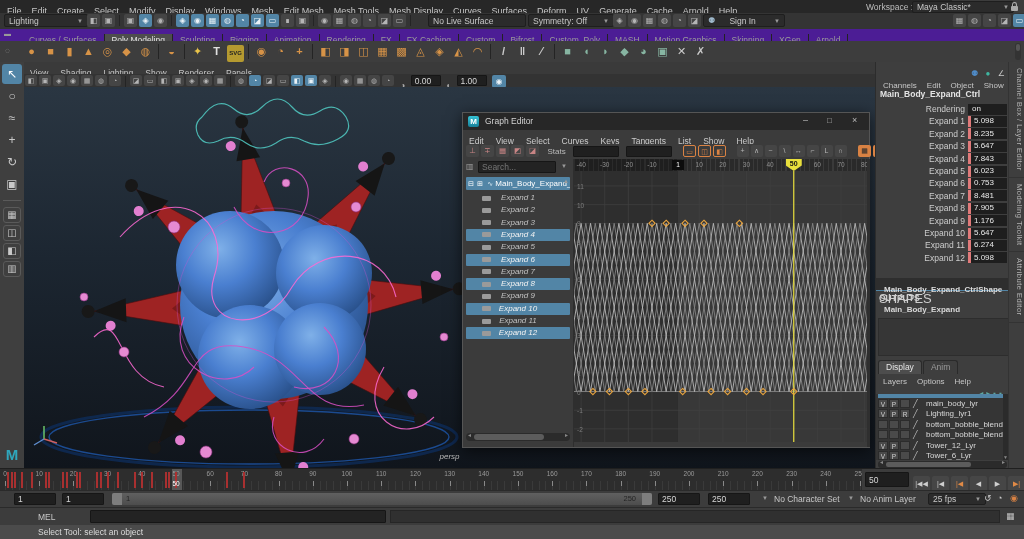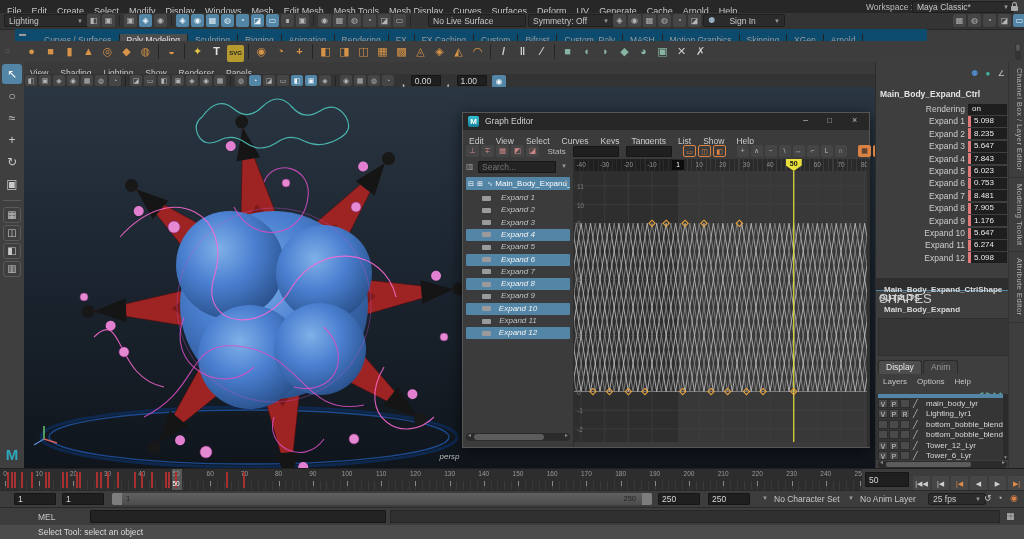--- a/index.html
+++ b/index.html
@@ -79,21 +79,21 @@
   </div>
   <div id="toolbar-icons2" class="abs" style="left:612px;top:0;white-space:nowrap;"><span class="ib">◈</span><span class="ib">◉</span><span class="ib">▦</span><span class="ib">◍</span><span class="ib">◔</span><span class="ib">◪</span><span class="ib">‖</span><span class="sep"></span></div>
   <div class="abs selb" style="left:703px;top:1px;width:72px;height:11px;">
     <span style="color:#9fb9cc;font-size:8px;">⚉</span>
     <span>Sign In</span>
     <span class="arr">▼</span>
   </div>
   <div id="toolbar-right-icons" class="abs" style="left:952px;top:0;white-space:nowrap;"><span class="ib">▦</span><span class="ib">◍</span><span class="ib">◔</span><span class="ib">◪</span><span class="ib sel">▭</span></div>
 </div>
 
-<div class="abs" id="shelftabs" style="left:15px;top:29px;width:912px;height:12px;background:#0c4a6e;">
+<div class="abs" id="shelftabs" style="left:0;top:29px;width:1024px;height:12px;background:#4c1d95;">
   <span class="abs" style="left:4px;top:1px;font-size:7px;color:#999;">▬</span>
   <div id="shelf-tab-items" class="abs" style="left:22px;top:0;white-space:nowrap;"><span class="shtab">Curves / Surfaces</span><span class="shtab act">Poly Modeling</span><span class="shtab">Sculpting</span><span class="shtab">Rigging</span><span class="shtab">Animation</span><span class="shtab">Rendering</span><span class="shtab">FX</span><span class="shtab">FX Caching</span><span class="shtab">Custom</span><span class="shtab">Bifrost</span><span class="shtab">Custom_Poly</span><span class="shtab">MASH</span><span class="shtab">Motion Graphics</span><span class="shtab">Skinning</span><span class="shtab">XGen</span><span class="shtab">Arnold</span></div>
 </div>
 
 <div class="abs" id="shelf" style="left:0;top:41px;width:1024px;height:21px;background:#3d3d3d;border-bottom:1px solid #292929;">
   <span class="abs" style="left:5px;top:5px;font-size:8px;color:#999;">◌</span>
   <div id="shelf-icon-items" class="abs" style="left:22px;top:0;white-space:nowrap;"><span class="shicon" style="color: rgb(215, 147, 71);">●</span><span class="shicon" style="color: rgb(215, 147, 71);">■</span><span class="shicon" style="color: rgb(215, 147, 71);">▮</span><span class="shicon" style="color: rgb(215, 147, 71);">▲</span><span class="shicon" style="color: rgb(215, 147, 71);">◎</span><span class="shicon" style="color: rgb(215, 147, 71);">◆</span><span class="shicon" style="color: rgb(215, 147, 71);">◍</span><span class="sep" style="height: 15px; margin-top: 3px;"></span><span class="shicon" style="color: rgb(215, 147, 71);">◒</span><span class="sep" style="height: 15px; margin-top: 3px;"></span><span class="shicon" style="color: rgb(232, 195, 74);">✦</span><span class="shicon" style="color: rgb(224, 224, 224);">T</span><span class="shicon" style="background: rgb(181, 154, 48); color: rgb(34, 34, 34); font-size: 6px; border-radius: 2px;">SVG</span><span class="sep" style="height: 15px; margin-top: 3px;"></span><span class="shicon" style="color: rgb(215, 147, 71);">◉</span><span class="shicon" style="color: rgb(215, 147, 71);">◔</span><span class="shicon" style="color: rgb(215, 147, 71);">+</span><span class="sep" style="height: 15px; margin-top: 3px;"></span><span class="shicon" style="color: rgb(215, 147, 71);">◧</span><span class="shicon" style="color: rgb(215, 147, 71);">◨</span><span class="shicon" style="color: rgb(215, 147, 71);">◫</span><span class="shicon" style="color: rgb(215, 147, 71);">▦</span><span class="shicon" style="color: rgb(215, 147, 71);">▩</span><span class="shicon" style="color: rgb(215, 147, 71);">◬</span><span class="shicon" style="color: rgb(215, 147, 71);">◈</span><span class="shicon" style="color: rgb(215, 147, 71);">◭</span><span class="shicon" style="color: rgb(215, 147, 71);">◠</span><span class="sep" style="height: 15px; margin-top: 3px;"></span><span class="shicon" style="color: rgb(204, 204, 204);">/</span><span class="shicon" style="color: rgb(204, 204, 204);">‖</span><span class="shicon" style="color: rgb(204, 204, 204);">⁄</span><span class="sep" style="height: 15px; margin-top: 3px;"></span><span class="shicon" style="color: rgb(135, 181, 162);">■</span><span class="shicon" style="color: rgb(135, 181, 162);">◖</span><span class="shicon" style="color: rgb(135, 181, 162);">◗</span><span class="shicon" style="color: rgb(135, 181, 162);">◆</span><span class="shicon" style="color: rgb(135, 181, 162);">◕</span><span class="shicon" style="color: rgb(135, 181, 162);">▣</span><span class="shicon" style="color: rgb(204, 204, 204);">✕</span><span class="shicon" style="color: rgb(204, 204, 204);">✗</span></div>
   <div class="abs" style="left:1015px;top:2px;width:6px;height:17px;background:#333;border-radius:3px;">
     <div style="margin:1px;height:7px;background:#555;border-radius:2px;"></div>
   </div>
@@ -374,20 +374,21 @@
       </svg><span class="ylab" style="top: 14.9517px;">11</span><span class="ylab" style="top: 33.6414px;">10</span><span class="ylab" style="top: 52.331px;">9</span><span class="ylab" style="top: 71.0207px;">8</span><span class="ylab" style="top: 89.7103px;">7</span><span class="ylab" style="top: 108.4px;">6</span><span class="ylab" style="top: 127.09px;">5</span><span class="ylab" style="top: 145.779px;">4</span><span class="ylab" style="top: 164.469px;">3</span><span class="ylab" style="top: 183.159px;">2</span><span class="ylab" style="top: 201.848px;">1</span><span class="ylab" style="top: 220.538px;">0</span><span class="ylab" style="top: 239.228px;">-1</span><span class="ylab" style="top: 257.917px;">-2</span></div>
   <div class="abs" style="left:404px;top:46px;width:3px;height:288px;background:#2f2f2f;"></div>
 </div>
 
 <div class="abs" id="rightdock" style="left:875px;top:62px;width:133px;height:406px;background:#3e3e3e;border-left:1px solid #2c2c2c;">
   <div class="abs" style="left:0;top:0;width:133px;height:12px;text-align:right;">
     <span style="font-size:8px;color:#4f8cc9;margin-right:3px;">⚉</span>
     <span style="font-size:8px;color:#3fb5a0;margin-right:3px;">●</span>
     <span style="font-size:8px;color:#c8c8c8;margin-right:4px;">∠</span>
   </div>
+  <div id="cb-menus" class="abs" style="left:2px;top:12px;white-space:nowrap;"><span class="mi2" style="font-size: 8px; padding: 0px 5px;">Channels</span><span class="mi2" style="font-size: 8px; padding: 0px 5px;">Edit</span><span class="mi2" style="font-size: 8px; padding: 0px 5px;">Object</span><span class="mi2" style="font-size: 8px; padding: 0px 5px;">Show</span></div>
   <div class="abs" style="left:4px;top:27px;font-size:8.5px;font-weight:bold;color:#e4e4e4;">Main_Body_Expand_Ctrl</div>
   <div id="cb-rows" class="abs" style="left:0;top:41px;width:133px;">
       <div class="cbrow" style="top: 0px;">
         <span style="position: absolute; right: 44px; top: 0px;">Rendering</span>
         <div class="cbval">
           <span style="margin-left: 4px;">on</span>
         </div>
       </div>
       <div class="cbrow" style="top: 12.4px;">
         <span style="position: absolute; right: 44px; top: 0px;">Expand 1</span>

